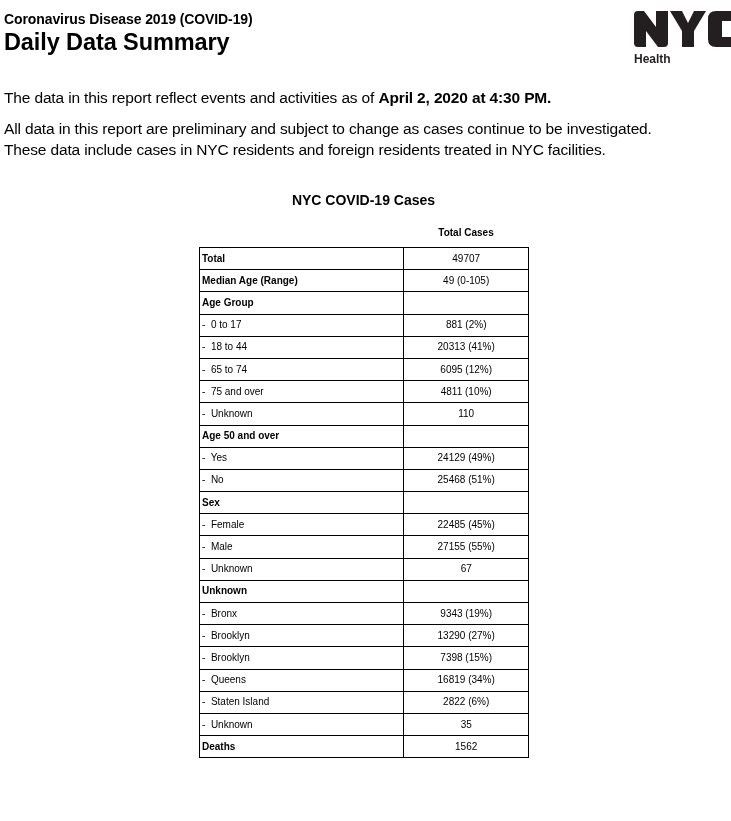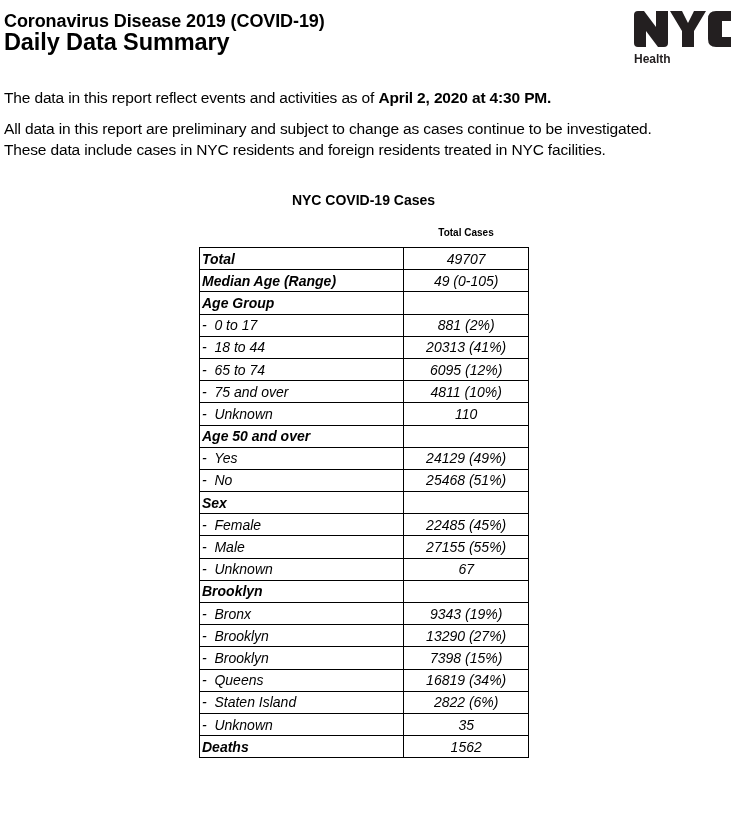--- a/index.html
+++ b/index.html
@@ -1,29 +1,29 @@
 <!DOCTYPE html>
 <html><head>
   <meta charset="utf-8">
   <style>
     html, body { margin: 0; padding: 0; background: #ffffff; }
     body { width: 731px; height: 821px; position: relative; overflow: hidden;
            font-family: "Liberation Sans", sans-serif; color: #000; }
-    .subtitle { position: absolute; left: 4px; top: 11px; font-size: 18px; font-weight: bold; letter-spacing: -0.1px; }
+    .subtitle { position: absolute; left: 4px; top: 11px; font-size: 14px; font-weight: bold; letter-spacing: -0.1px; }
     .title { position: absolute; left: 4px; top: 29px; font-size: 23.5px; font-weight: bold; letter-spacing: -0.1px; }
     .logo { position: absolute; left: 632px; top: 9px; width: 120px; }
     .logo svg { display: block; }
     .logo-sub { position: absolute; left: 2px; top: 43px; font-size: 12px; font-weight: bold; color: #231f20; }
     .para { position: absolute; left: 4px; font-size: 15.5px; line-height: 21px; letter-spacing: -0.15px; }
     .p1 { top: 87px; }
     .p2 { top: 118px; }
     .table-title { position: absolute; left: 199px; width: 329px; text-align: center; top: 192px; font-size: 14px; font-weight: bold; }
     .col-header { position: absolute; left: 404px; width: 124px; text-align: center; top: 227px; font-size: 10px; font-weight: bold; }
     table { position: absolute; left: 199px; top: 247px; border-collapse: collapse; width: 330px; }
-    td { border: 1.5px solid #000; height: 21.2px; padding: 0 2px; font-size: 14px; line-height: 20px; white-space: pre; font-style: italic; }
+    td { border: 1.5px solid #000; height: 21.2px; padding: 0 2px; font-size: 10px; line-height: 20px; white-space: pre; }
     td.label { width: 200px; }
     td.val { width: 120px; text-align: center; }
     tr.header-row td.label { font-weight: bold; }
   </style>
 </head>
 <body>
 
 <div class="subtitle">Coronavirus Disease 2019 (COVID-19)</div>
 <div class="title">Daily Data Summary</div>
 
@@ -108,21 +108,21 @@
       </tr>
       <tr>
         <td class="label">-  Male</td>
         <td class="val">27155 (55%)</td>
       </tr>
       <tr>
         <td class="label">-  Unknown</td>
         <td class="val">67</td>
       </tr>
       <tr class="header-row">
-        <td class="label">Brooklyn</td>
+        <td class="label">Unknown</td>
         <td class="val"></td>
       </tr>
       <tr>
         <td class="label">-  Bronx</td>
         <td class="val">9343 (19%)</td>
       </tr>
       <tr>
         <td class="label">-  Brooklyn</td>
         <td class="val">13290 (27%)</td>
       </tr>

